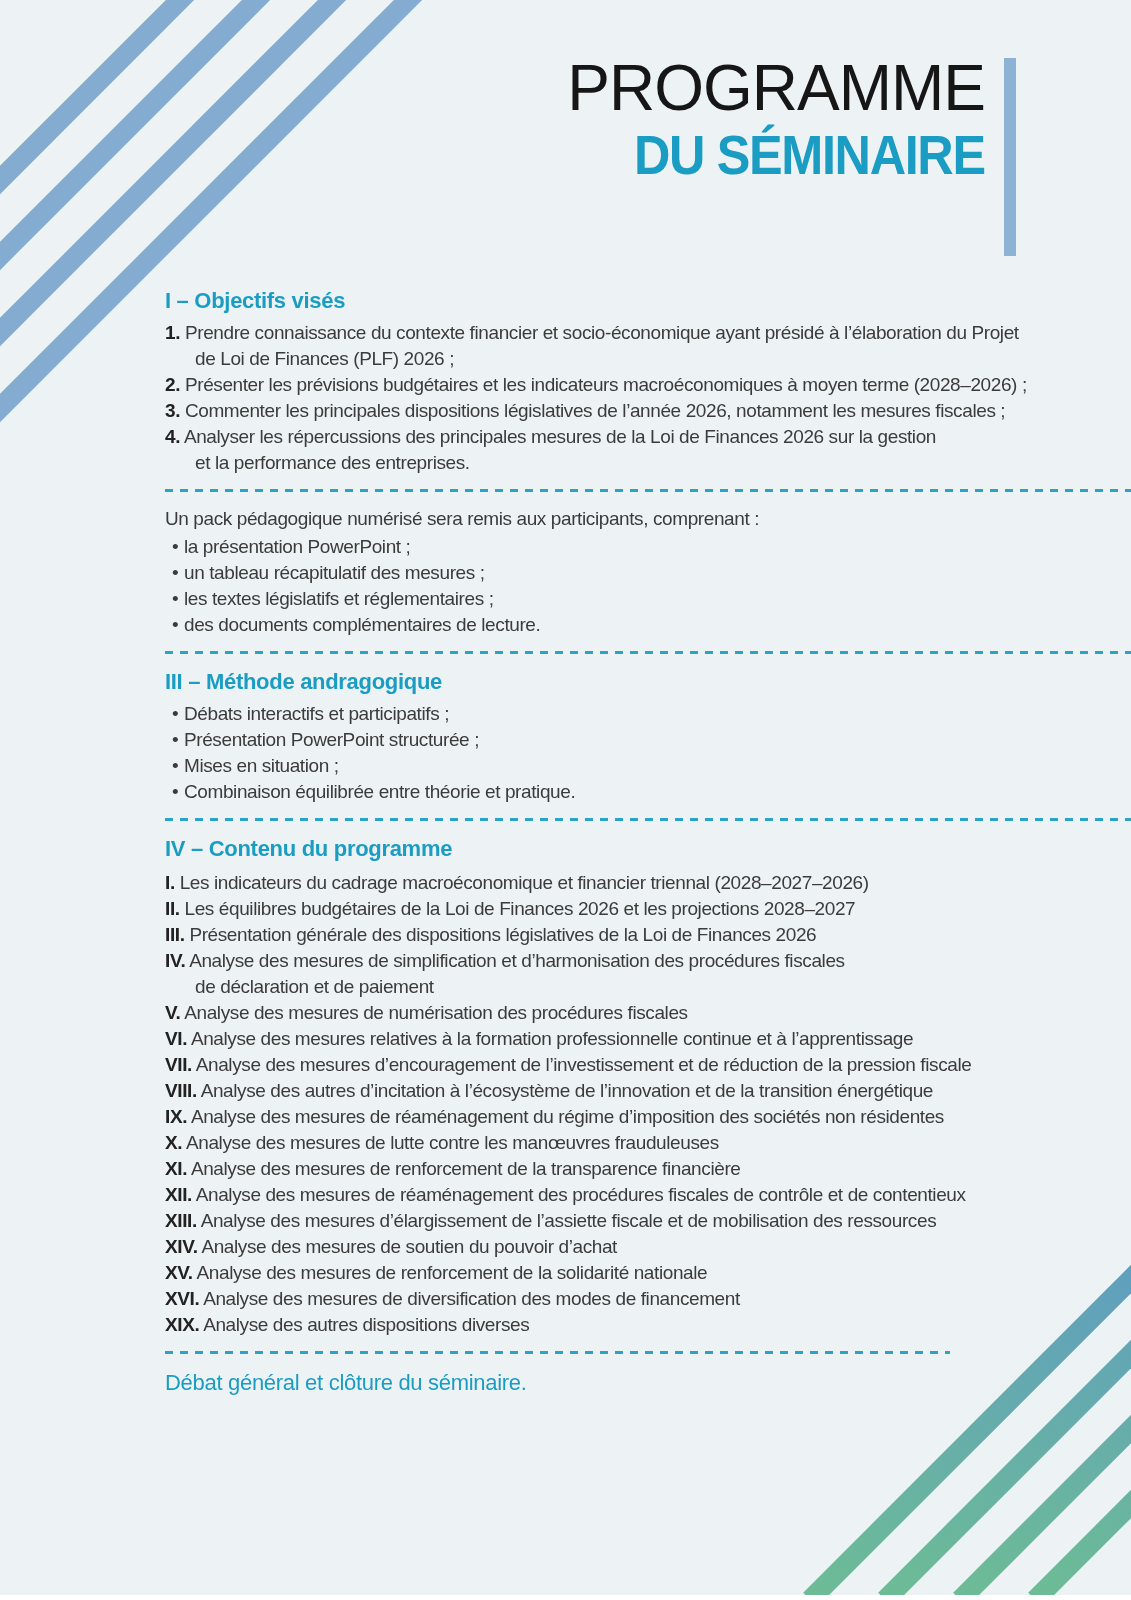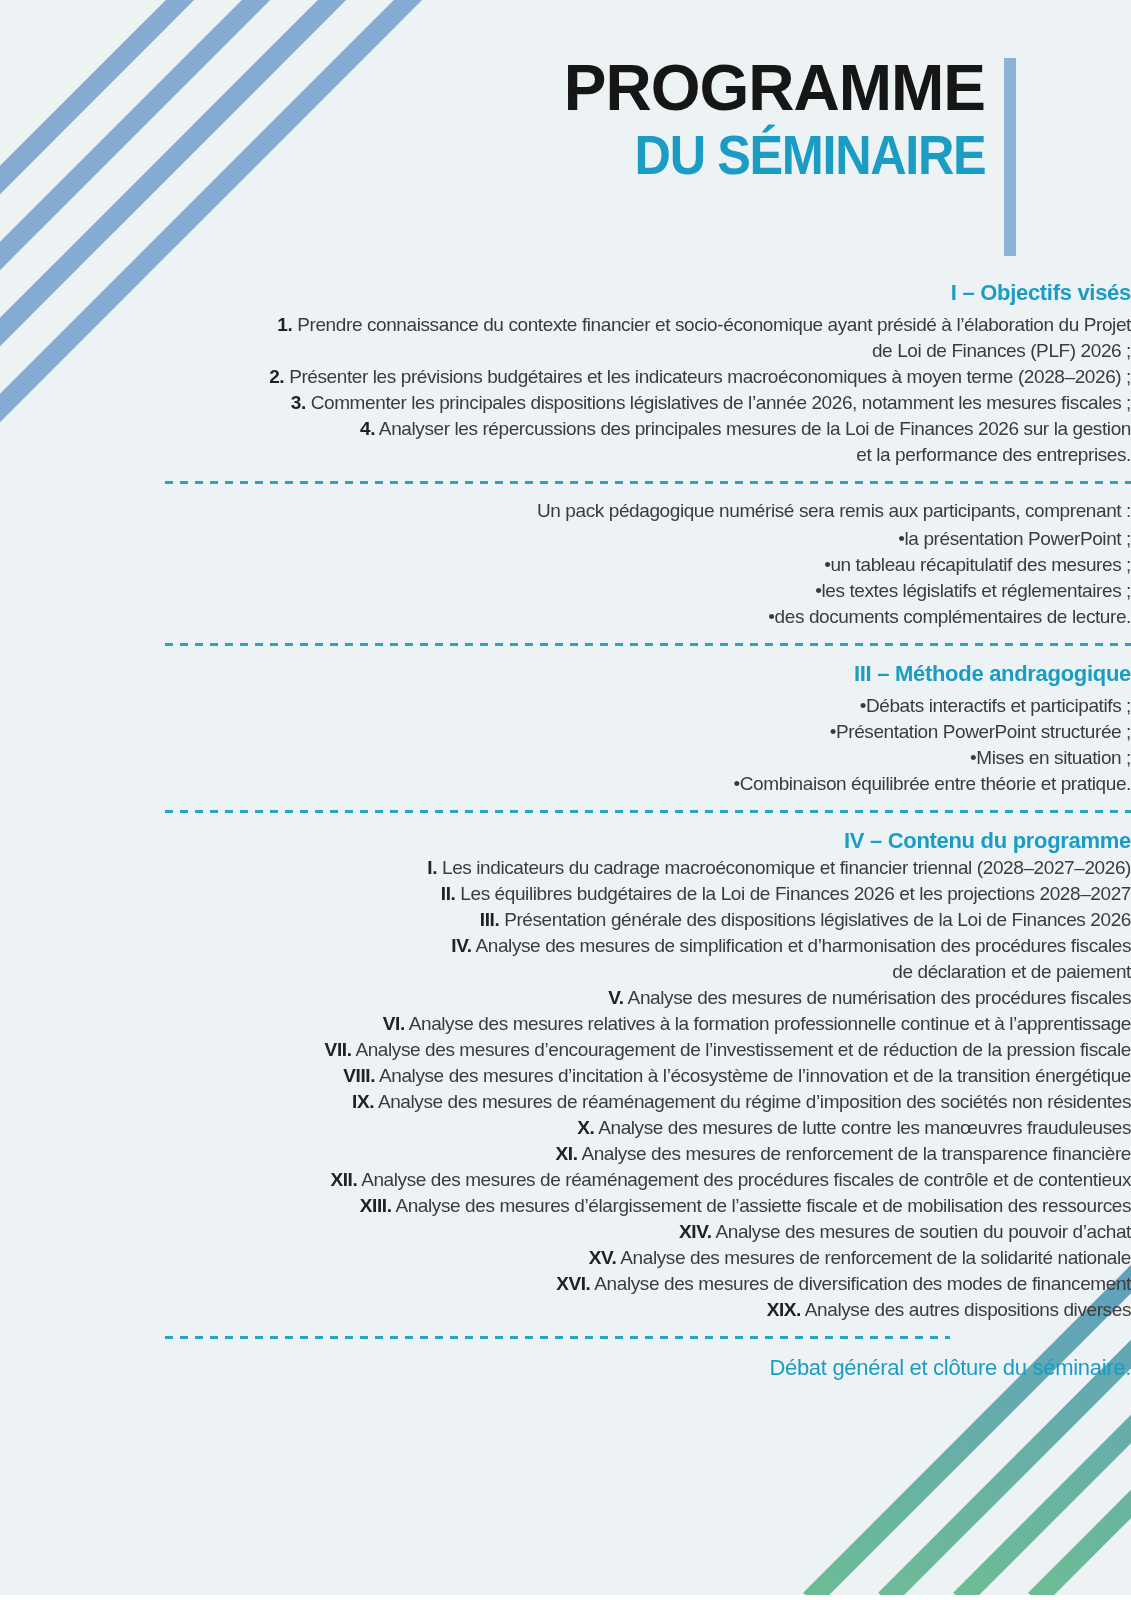--- a/index.html
+++ b/index.html
@@ -16,29 +16,29 @@
   .tl4{left:-121px;top:194px;}
   .br1{left:737px;top:1413px;}
   .br2{left:812px;top:1413px;}
   .br3{left:887px;top:1413px;}
   .br4{left:962px;top:1413px;}
 
   .bottom-edge{position:absolute;left:0;right:0;bottom:0;height:5px;background:#ffffff;}
 
   
   .title-block{position:absolute;top:52px;right:146px;text-align:right;}
-  .title-line1{font-size:64px;font-weight:700;letter-spacing:-1px;color:#161616;line-height:72px;white-space:nowrap;}
+  .title-line1{font-size:64px;font-weight:400;letter-spacing:-1px;color:#161616;line-height:72px;white-space:nowrap;}
   .title-line2{font-size:56px;font-weight:700;letter-spacing:-1.5px;color:#1a9cc3;line-height:62px;white-space:nowrap;
                transform:scaleX(0.9);transform-origin:right center;}
   .accent-bar{position:absolute;top:58px;right:115px;width:12px;height:198px;background:#8cb2d4;}
 
   
-  .content{position:absolute;left:165px;right:0;top:279px;color:#3b3b3b;font-size:19px;line-height:26px;letter-spacing:-0.4px;text-align:right;}
+  .content{position:absolute;left:165px;right:0;top:287px;color:#3b3b3b;font-size:19px;line-height:26px;letter-spacing:-0.4px;}
   h2{margin:0 0 5px 0;font-size:22px;line-height:28px;font-weight:700;color:#1a9cc3;letter-spacing:-0.3px;}
-  .sec4 h2{margin-bottom:0;}
+  .sec4 h2{margin-bottom:7px;}
   .intro{margin:0 0 2px 0;}
   .num-item{padding-left:30px;text-indent:-30px;}
   .num-item .num{font-weight:700;color:#222;}
   .bullet-item{padding-left:7px;}
   .bullet{display:inline-block;width:12px;text-indent:0;}
   .divider{height:3px;margin:13px 0 14px 0;
            background:repeating-linear-gradient(to right,#2aa3c4 0 8px,transparent 8px 15px);}
   .divider.short{width:785px;}
   .closing{margin-top:2px;font-size:22px;line-height:30px;font-weight:400;color:#1a9cc3;letter-spacing:-0.3px;}
 </style>
@@ -103,21 +103,21 @@
     <section class="sec4">
       <h2>IV – Contenu du programme</h2>
       <div class="num-list">
           <div class="num-item"><span class="num">I.</span> <span>Les indicateurs du cadrage macroéconomique et financier triennal (2028–2027–2026)</span></div>
           <div class="num-item"><span class="num">II.</span> <span>Les équilibres budgétaires de la Loi de Finances 2026 et les projections 2028–2027</span></div>
           <div class="num-item"><span class="num">III.</span> <span>Présentation générale des dispositions législatives de la Loi de Finances 2026</span></div>
           <div class="num-item"><span class="num">IV.</span> <span>Analyse des mesures de simplification et d’harmonisation des procédures fiscales<br>de déclaration et de paiement</span></div>
           <div class="num-item"><span class="num">V.</span> <span>Analyse des mesures de numérisation des procédures fiscales</span></div>
           <div class="num-item"><span class="num">VI.</span> <span>Analyse des mesures relatives à la formation professionnelle continue et à l’apprentissage</span></div>
           <div class="num-item"><span class="num">VII.</span> <span>Analyse des mesures d’encouragement de l’investissement et de réduction de la pression fiscale</span></div>
-          <div class="num-item"><span class="num">VIII.</span> <span>Analyse des mesures d’incitation à l’écosystème de l’innovation et de la transition énergétique</span></div>
+          <div class="num-item"><span class="num">VIII.</span> <span>Analyse des autres d’incitation à l’écosystème de l’innovation et de la transition énergétique</span></div>
           <div class="num-item"><span class="num">IX.</span> <span>Analyse des mesures de réaménagement du régime d’imposition des sociétés non résidentes</span></div>
           <div class="num-item"><span class="num">X.</span> <span>Analyse des mesures de lutte contre les manœuvres frauduleuses</span></div>
           <div class="num-item"><span class="num">XI.</span> <span>Analyse des mesures de renforcement de la transparence financière</span></div>
           <div class="num-item"><span class="num">XII.</span> <span>Analyse des mesures de réaménagement des procédures fiscales de contrôle et de contentieux</span></div>
           <div class="num-item"><span class="num">XIII.</span> <span>Analyse des mesures d’élargissement de l’assiette fiscale et de mobilisation des ressources</span></div>
           <div class="num-item"><span class="num">XIV.</span> <span>Analyse des mesures de soutien du pouvoir d’achat</span></div>
           <div class="num-item"><span class="num">XV.</span> <span>Analyse des mesures de renforcement de la solidarité nationale</span></div>
           <div class="num-item"><span class="num">XVI.</span> <span>Analyse des mesures de diversification des modes de financement</span></div>
           <div class="num-item"><span class="num">XIX.</span> <span>Analyse des autres dispositions diverses</span></div>
         </div>

